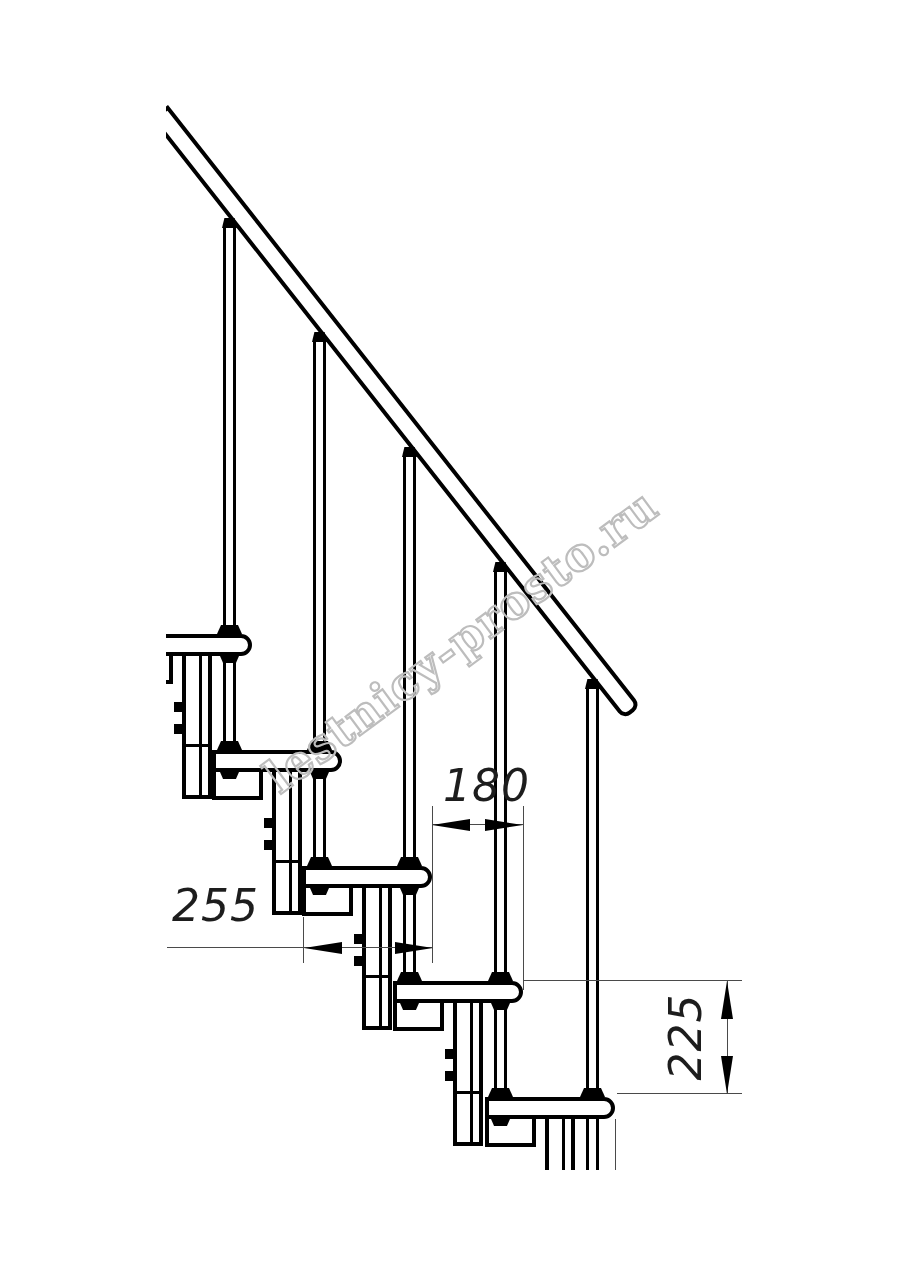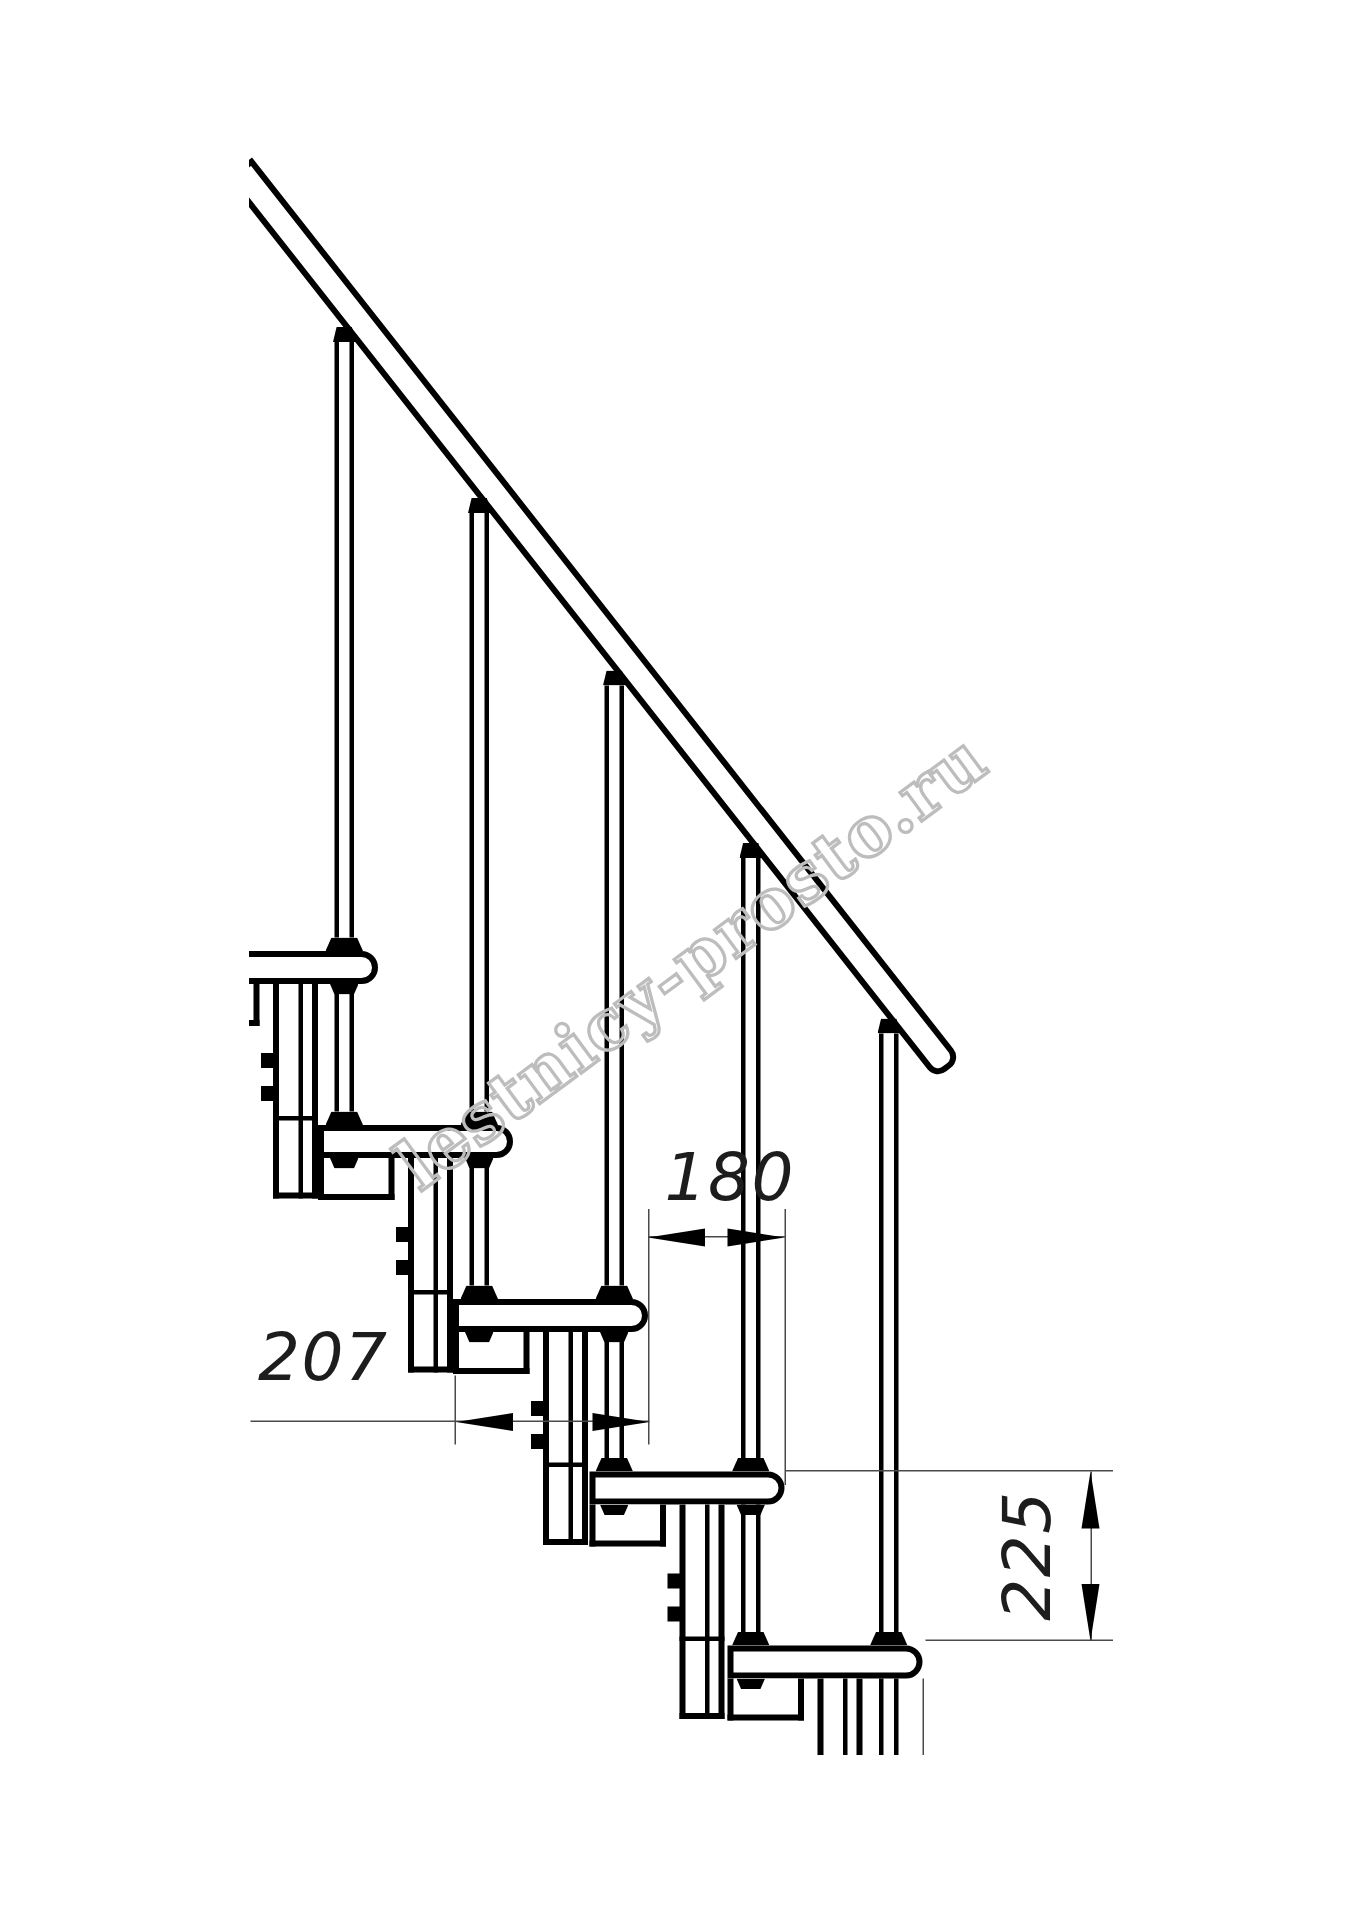--- a/index.html
+++ b/index.html
@@ -110,19 +110,19 @@
   <div class="abs thin" style="left:727px;top:981px;width:1px;height:113px;"></div>
 
   <div class="arr" style="left:432px;top:819px;border-top:6px solid transparent;border-bottom:6px solid transparent;border-right:38px solid #000;"></div>
   <div class="arr" style="left:485px;top:819px;border-top:6px solid transparent;border-bottom:6px solid transparent;border-left:38px solid #000;"></div>
   <div class="arr" style="left:304px;top:942px;border-top:6px solid transparent;border-bottom:6px solid transparent;border-right:38px solid #000;"></div>
   <div class="arr" style="left:395px;top:942px;border-top:6px solid transparent;border-bottom:6px solid transparent;border-left:38px solid #000;"></div>
   <div class="arr" style="left:721px;top:981px;border-left:6px solid transparent;border-right:6px solid transparent;border-bottom:38px solid #000;"></div>
   <div class="arr" style="left:721px;top:1056px;border-left:6px solid transparent;border-right:6px solid transparent;border-top:38px solid #000;"></div>
 
   <div class="dimtext" style="left:443px;top:764px;">180</div>
-  <div class="dimtext" style="left:172px;top:884px;">207</div>
+  <div class="dimtext" style="left:172px;top:884px;">255</div>
   <div class="dimtext rot" style="left:686px;top:1037px;">225</div>
 
   <div id="watermark">lestnicy-prosto.ru</div>
 
   <div class="abs" style="left:0;top:0;width:166px;height:1280px;background:#fff;z-index:20;"></div>
 </div>
 
 </body></html>

